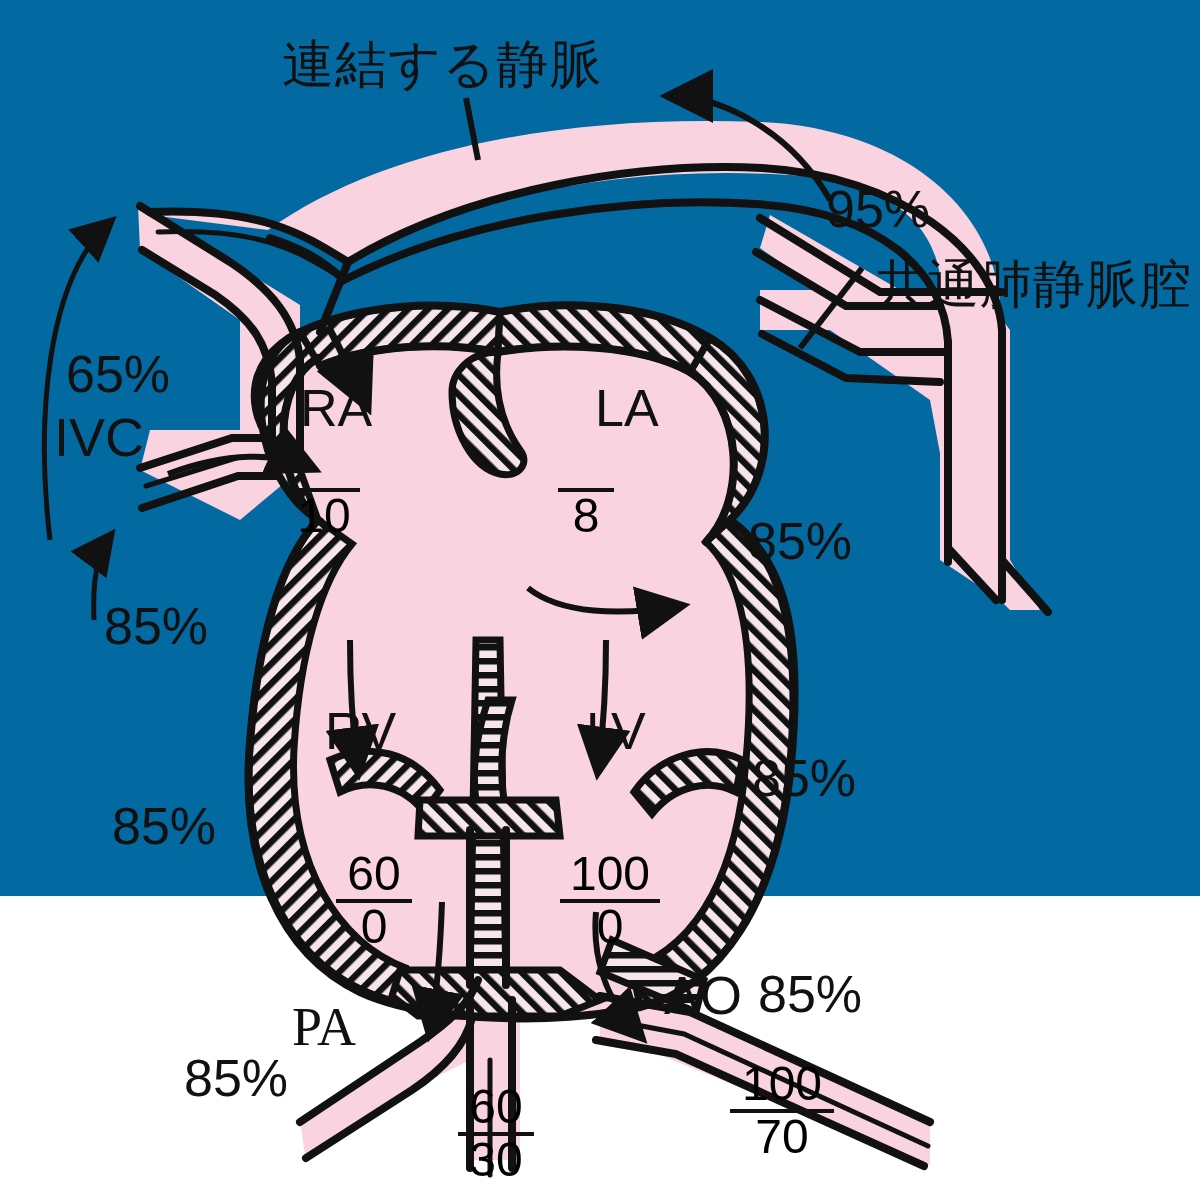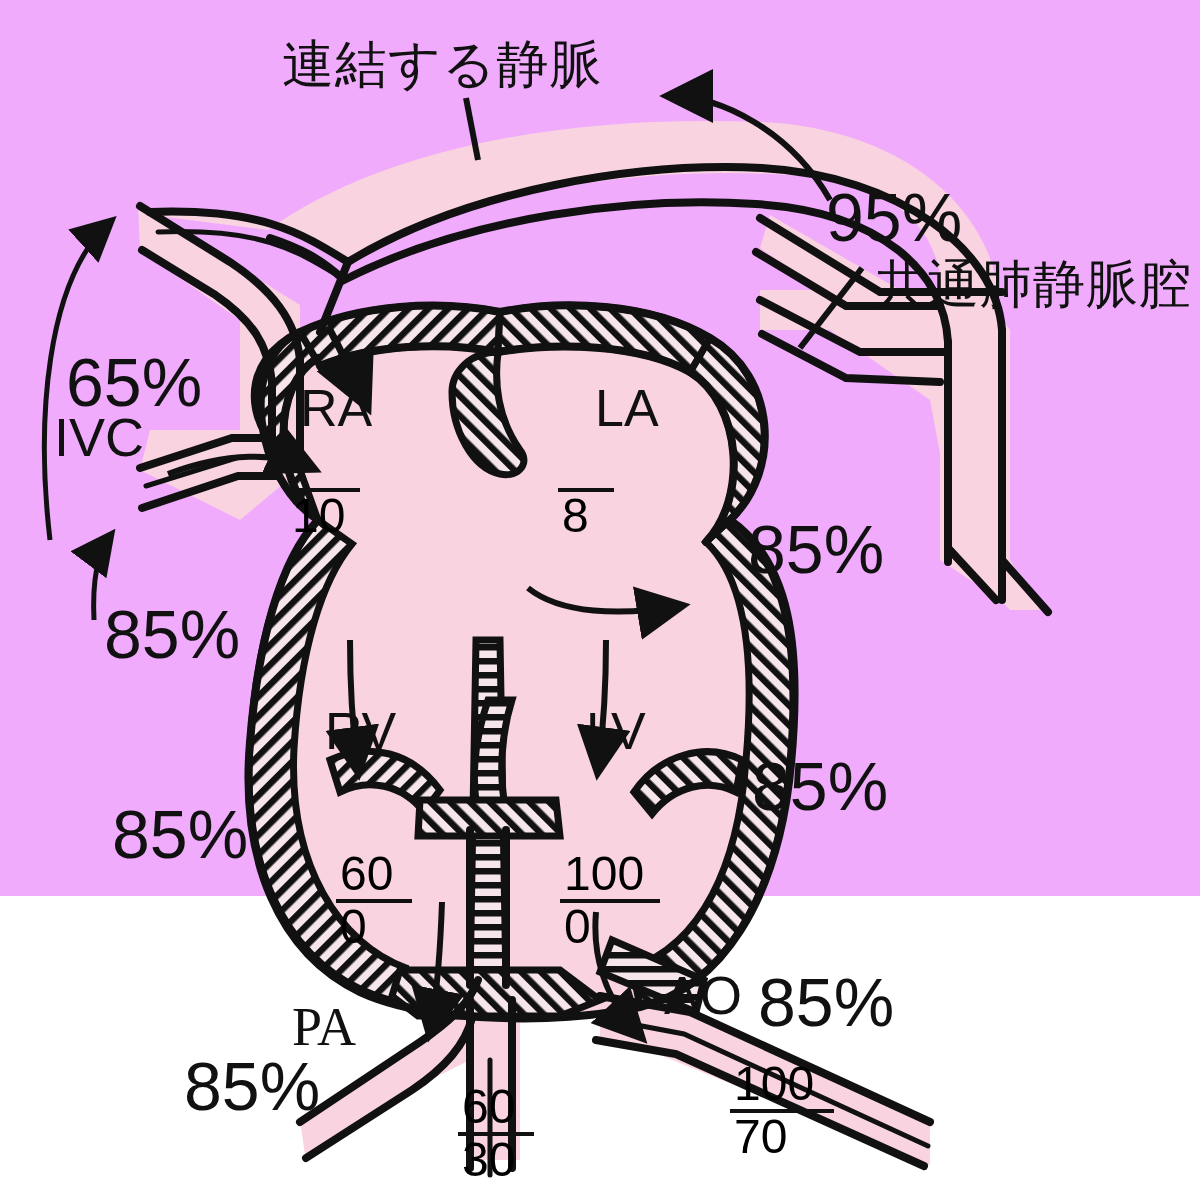--- a/index.html
+++ b/index.html
@@ -1,25 +1,25 @@
 <!DOCTYPE html>
 <html><head>
 <meta charset="utf-8">
 <style>
   html,body{margin:0;padding:0;background:#ffffff;}
   body{width:1200px;height:1200px;overflow:hidden;
        font-family:"Liberation Sans","DejaVu Sans",sans-serif;}
-  #stage{position:relative;width:1200px;height:896px;background:#f0abfc;}
+  #stage{position:relative;width:1200px;height:896px;background:#0369a1;}
   #diagram{position:absolute;left:0;top:0;width:1200px;height:1200px;}
   .lbl{position:absolute;color:#111;white-space:nowrap;line-height:1;}
   .jp{font-size:52px;letter-spacing:1px;}
   .code{font-size:54px;}
-  .pct{font-size:68px;}
+  .pct{font-size:52px;}
   .chamber{font-size:52px;}
-  .frac{position:absolute;text-align:left;line-height:1.02;}
+  .frac{position:absolute;text-align:center;line-height:1.02;}
   .frac .num{font-size:48px;display:block;padding:0 4px;margin-top:28px;}
   .frac .den{font-size:48px;display:block;padding:0 4px;border-top:4px solid #111;}
   .frac.single .num{visibility:hidden;height:0;padding:0;}
   .frac.single .den{border-top:4px solid #111;}
 </style>
 </head>
 <body>
 
 <div id="stage">
 

